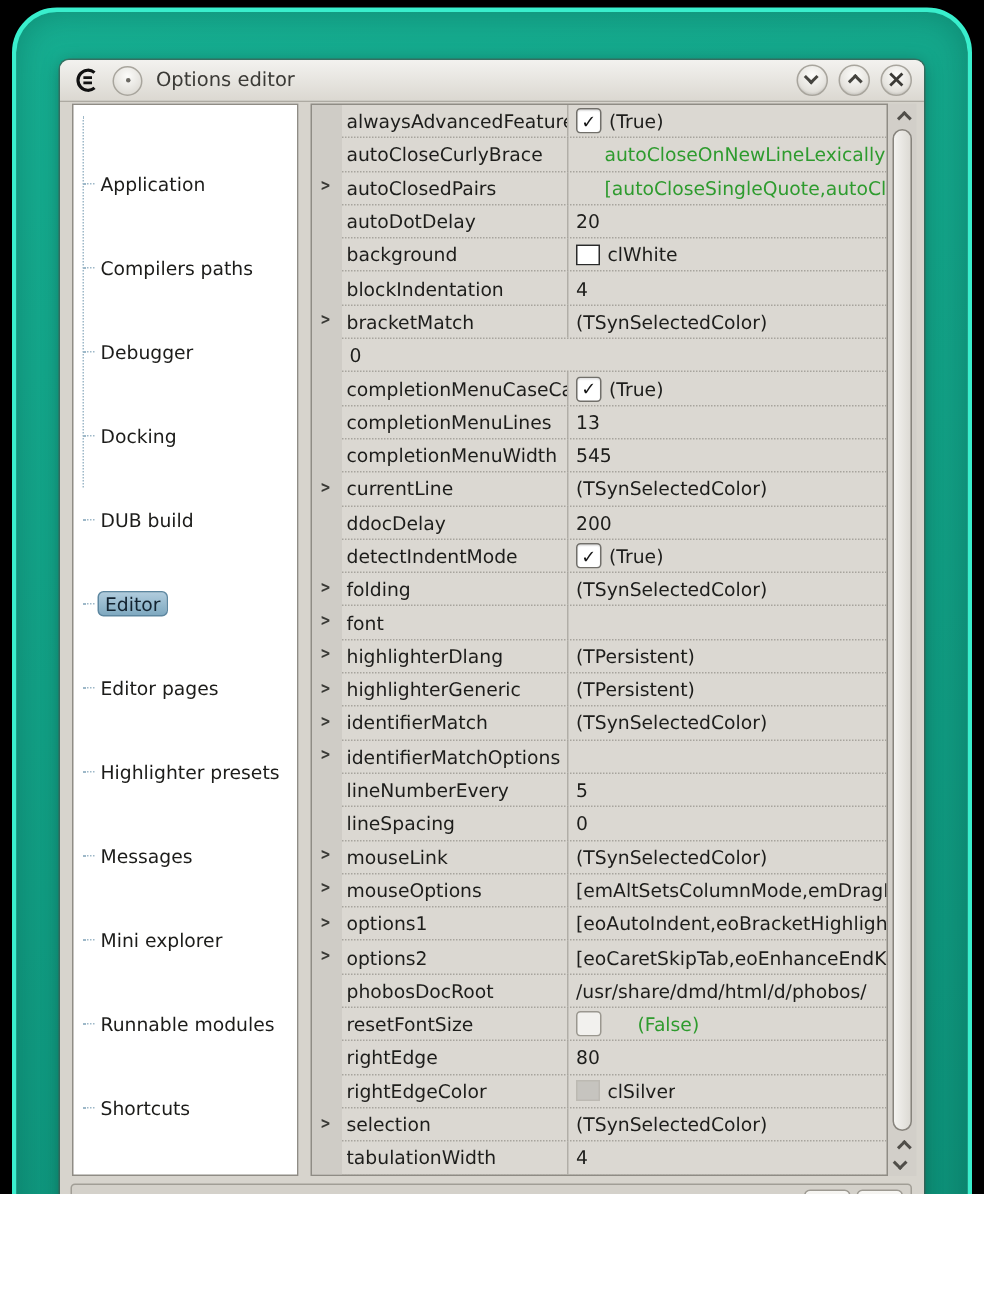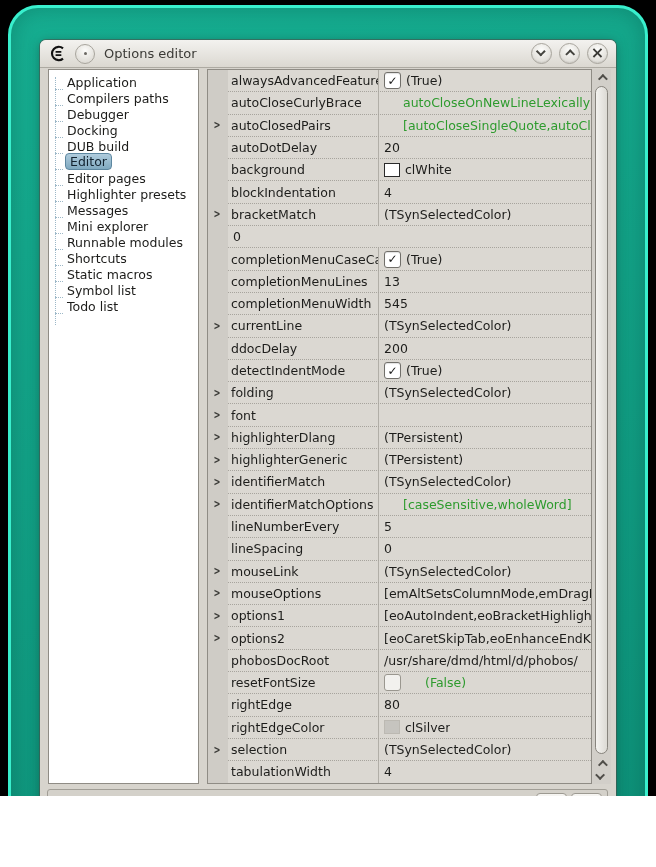--- a/index.html
+++ b/index.html
@@ -38,22 +38,22 @@
        box-sizing:border-box;display:block;}
   .chv.down{transform:rotate(-45deg) translate(1px,-2px);}
   .chv.up{transform:rotate(135deg) translate(0px,-1px);}
   .xg{font-size:16px;font-weight:700;color:#3b3a36;line-height:1;margin-top:-2px;}
 
   
   .sidebar{position:absolute;left:8px;top:29px;width:151px;height:715px;background:#ffffff;
            border:1px solid #8f8c85;box-sizing:border-box;padding-top:4px;overflow:hidden;}
   .sidebar::before{content:'';position:absolute;left:6px;top:7px;height:248px;
                    border-left:1px dotted #9db8c8;}
-  .tree-item{height:16px;display:flex;align-items:flex-end;font-size:12.5px;color:#1c1c1a;
-             white-space:nowrap;position:relative;}
+  .tree-item{height:16px;display:flex;align-items:center;font-size:12.5px;color:#1c1c1a;
+             white-space:nowrap;position:relative;margin-top:40px;}
   .tree-stub{width:8px;border-top:1px dotted #9db8c8;margin-left:6px;margin-right:4px;flex:none;}
   .tree-label{line-height:15px;}
   .tree-label.sel{background:linear-gradient(#b0ccdd,#7fa9c0);border:1px solid #5d87a0;
                   border-radius:4px;padding:0 4px;margin-left:-2px;color:#132330;}
 
   
   .splitter{position:absolute;left:159px;top:29px;width:8px;height:715px;}
 
   
   .grid{position:absolute;left:167px;top:29px;width:385px;height:715px;background:#dbd8d2;
@@ -320,23 +320,20 @@
           <div class="grow">
             <span class="expander">&gt;</span>
             <span class="gname">identifierMatch</span>
             <span class="gval">
               <span class="vtext">(TSynSelectedColor)</span>
             </span>
           </div>
           <div class="grow">
             <span class="expander">&gt;</span>
             <span class="gname">identifierMatchOptions</span>
-            <span class="gval">
-              <span class="vtext green">[caseSensitive,wholeWord]</span>
-            </span>
           </div>
           <div class="grow">
             <span class="gname">lineNumberEvery</span>
             <span class="gval">
               <span class="vtext">5</span>
             </span>
           </div>
           <div class="grow">
             <span class="gname">lineSpacing</span>
             <span class="gval">

